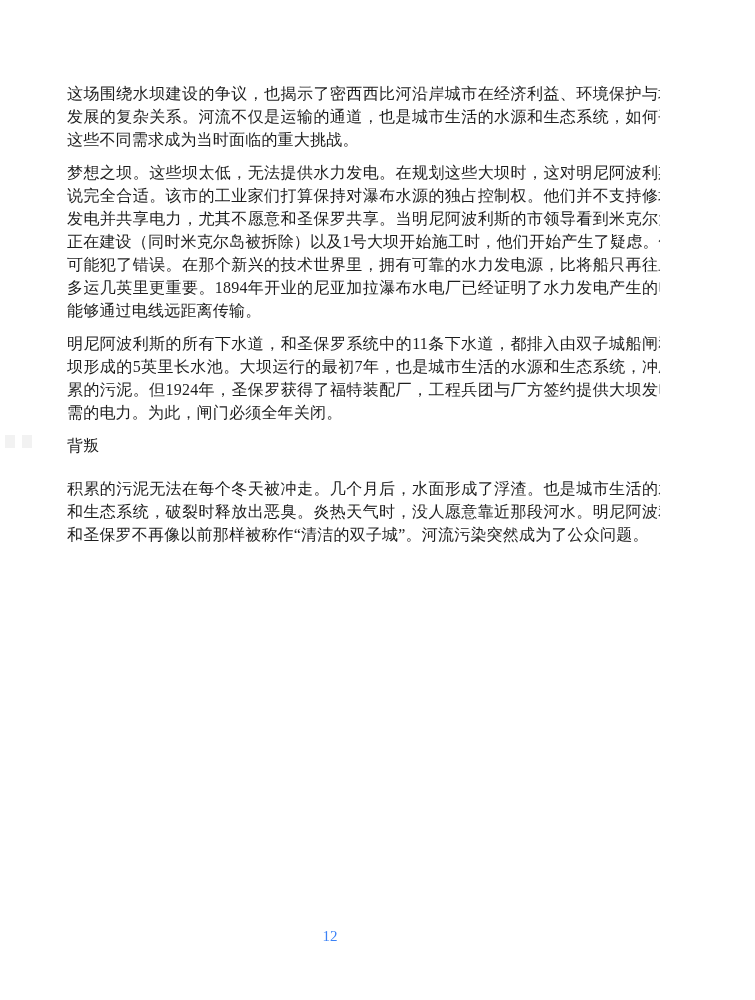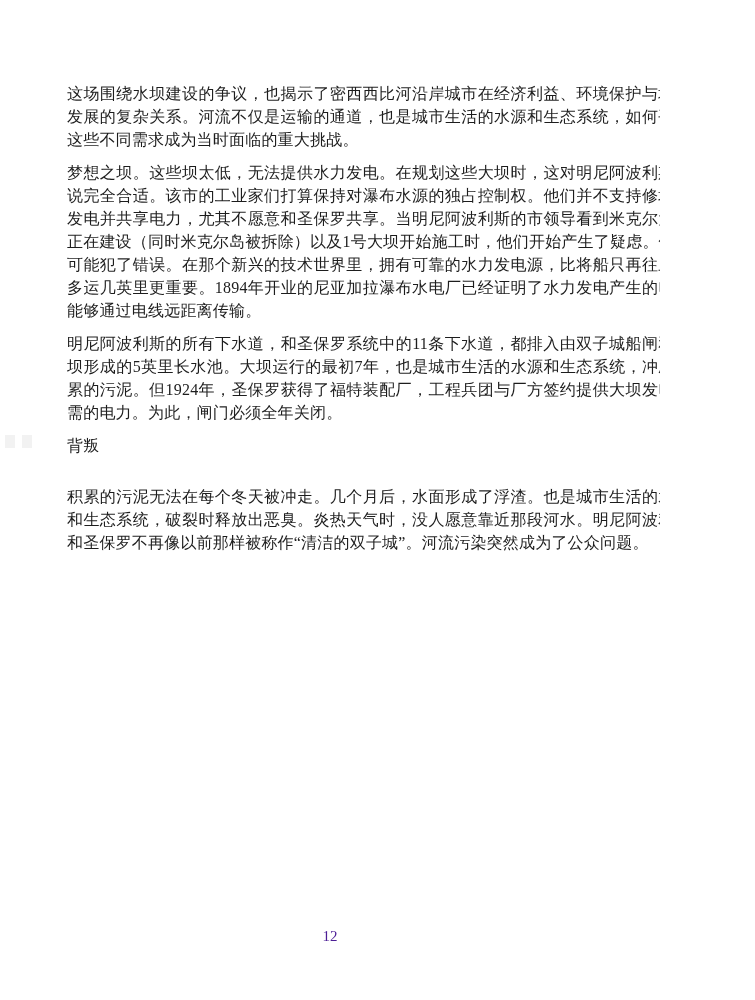--- a/index.html
+++ b/index.html
@@ -23,31 +23,31 @@
   }
   .content p {
     margin: 0 0 10px 0;
     font-size: 16px;
     line-height: 23px;
     text-align: justify;
     color: #1d1d1d;
     letter-spacing: 0.2px;
   }
   .content p.section-heading {
-    margin-bottom: 28px;
+    margin-bottom: 20px;
     text-align: left;
   }
   .page-number {
     position: absolute;
     left: 0;
     right: 0;
     top: 928px;
     text-align: center;
     font-size: 15px;
-    color: #4c1d95;
+    color: #3b82f6;
   }
   .scan-artifact {
     position: absolute;
     background: #f2f2f2;
   }
   .artifact-1 { left: 5px;  top: 435px; width: 10px; height: 13px; }
   .artifact-2 { left: 22px; top: 435px; width: 10px; height: 13px; }
 </style>
 </head>
 <body>

